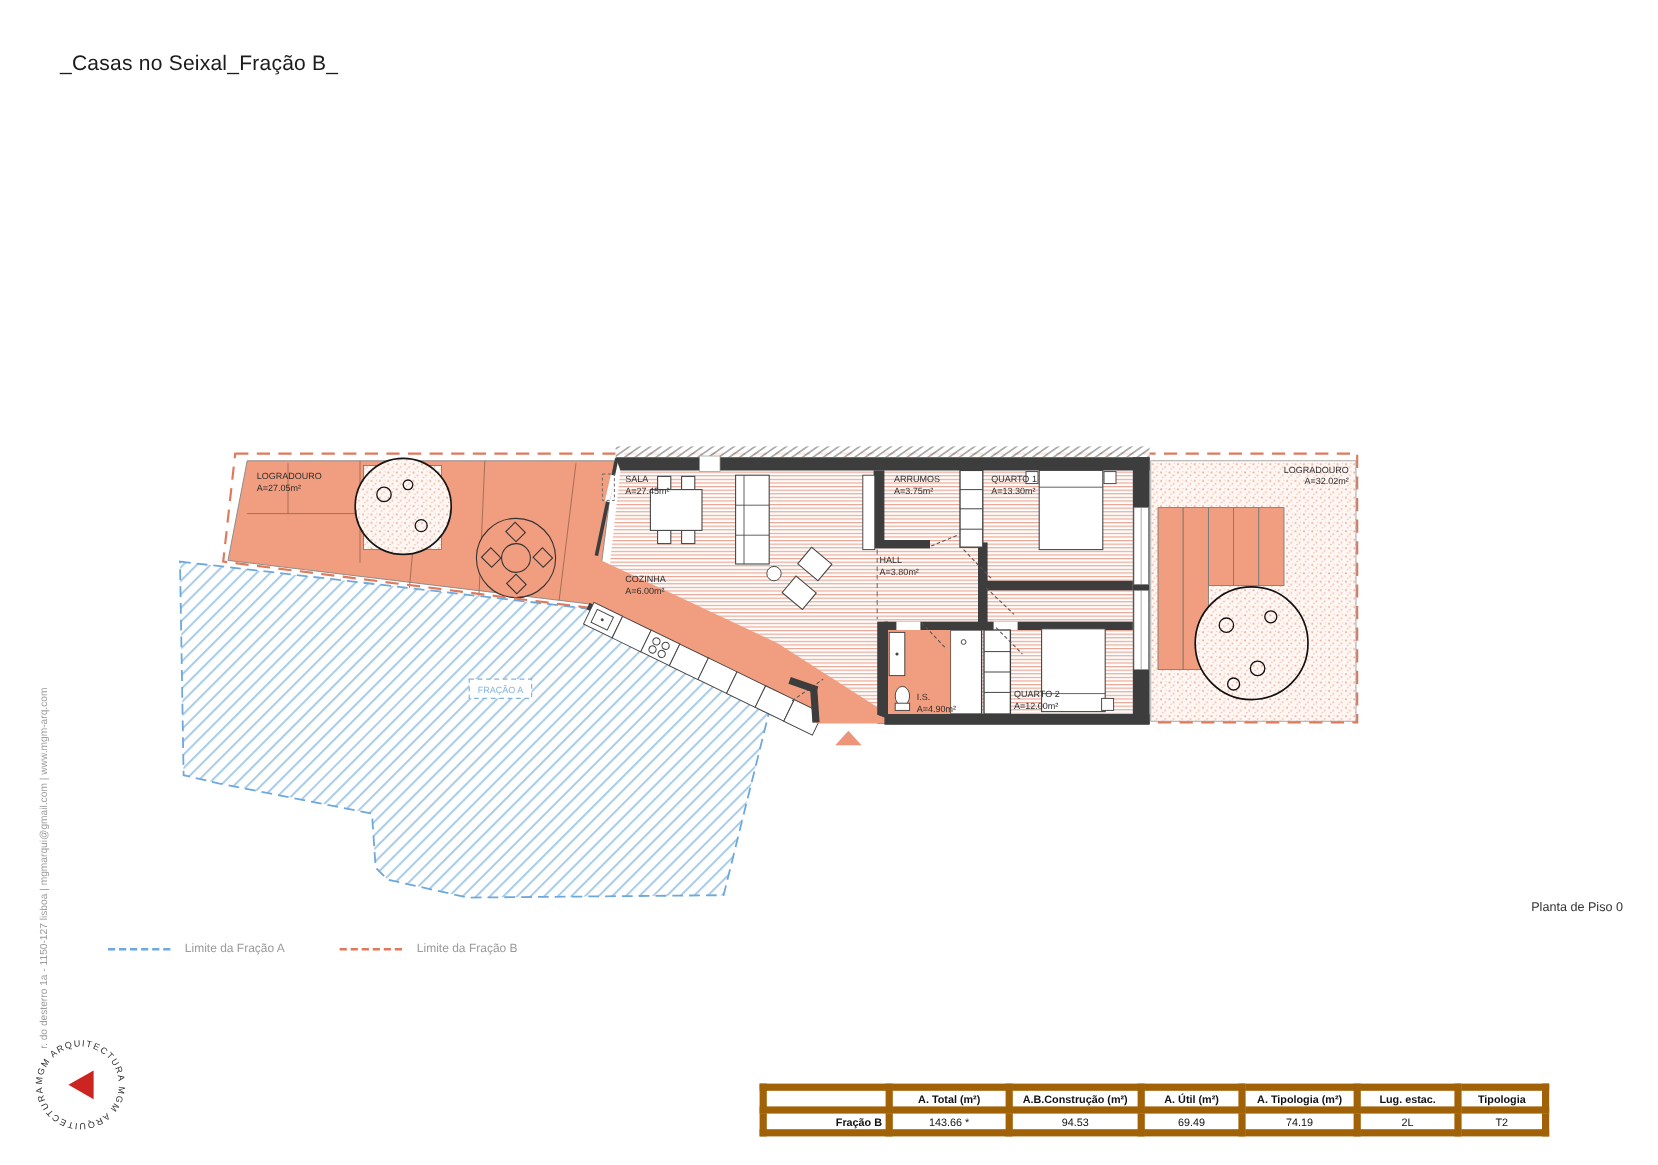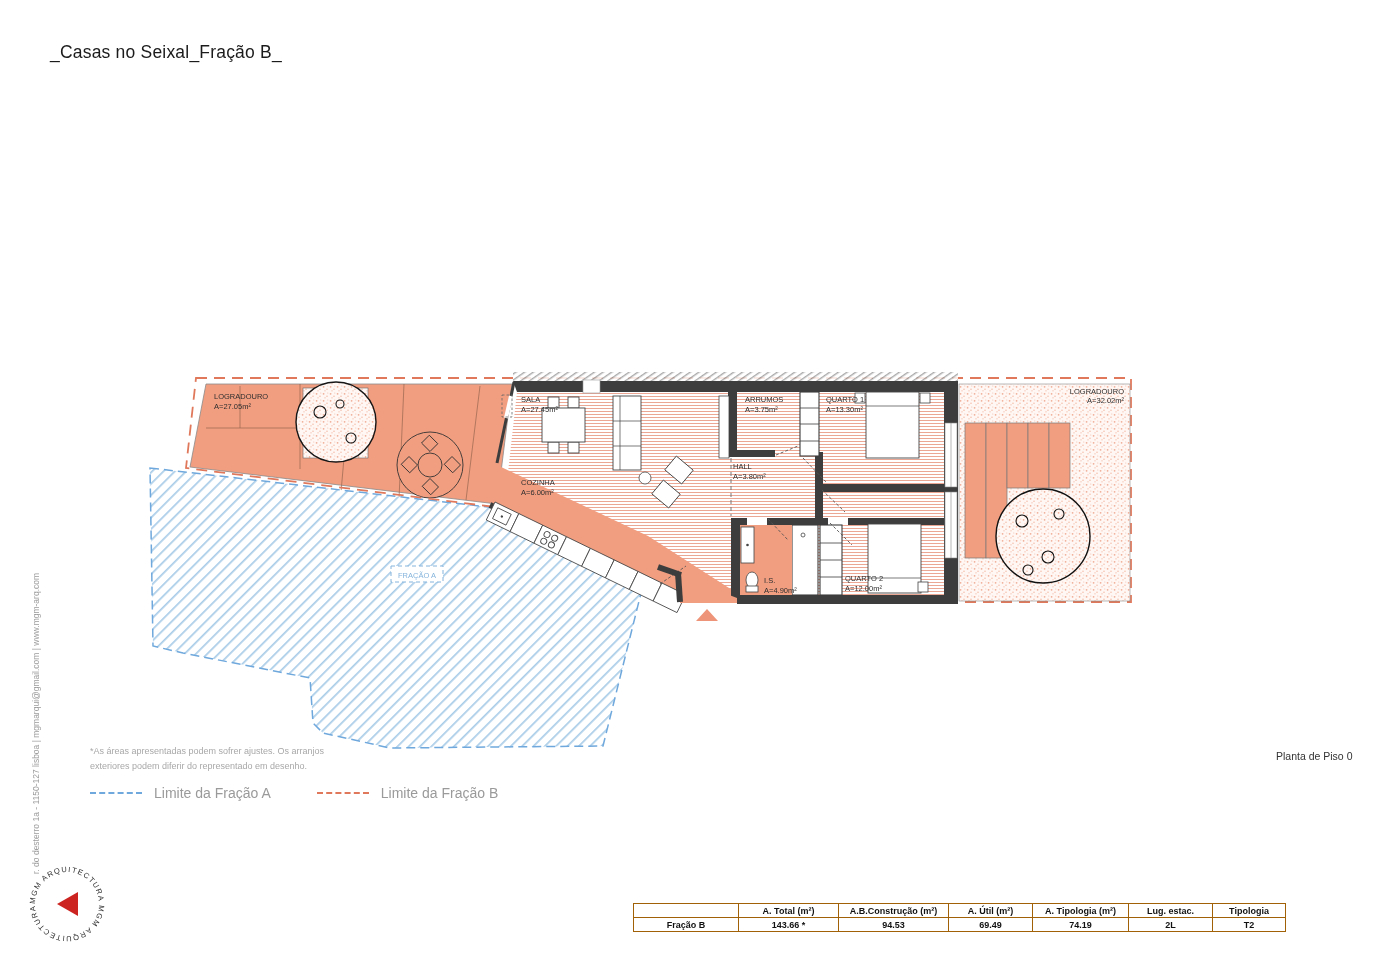--- a/index.html
+++ b/index.html
@@ -10,32 +10,32 @@
   .title{position:absolute;left:50px;top:42px;font-size:17.5px;color:#1b1b1b;letter-spacing:.2px;}
 
   .contact{position:absolute;left:31px;top:874px;transform:rotate(-90deg);
            transform-origin:0 0;font-size:8.5px;color:#9c9c9c;white-space:nowrap;}
 
   .logo{position:absolute;left:24px;top:856px;}
 
   .notes{position:absolute;left:90px;top:744px;font-size:9px;color:#a8a8a8;line-height:15px;}
 
   .legend{position:absolute;left:90px;top:785px;display:flex;align-items:center;
-          font-size:14px;color:#9a9a9a;}
+          font-size:10px;color:#9a9a9a;}
   .legend .dash{display:inline-block;width:52px;height:0;border-top:2px dashed #6fa8dc;margin-right:12px;}
   .legend .dash.b{border-top-color:#e0795c;margin-left:46px;}
 
   .plan-title{position:absolute;left:1228px;top:750px;font-size:10.5px;color:#333;padding-left:48px;}
 
   table.areas{position:absolute;left:633px;top:903px;border-collapse:collapse;
               font-size:9px;color:#111;table-layout:fixed;}
-  table.areas th,table.areas td{border:1px solid #a16207;height:13px;padding:0 3px;
+  table.areas th,table.areas td{border:6px solid #a16207;height:13px;padding:0 3px;
               text-align:center;font-weight:bold;overflow:hidden;white-space:nowrap;}
-  table.areas td.vals{font-weight:bold;}
-  table.areas td.rowlabel{text-align:center;font-weight:bold;}
+  table.areas td.vals{font-weight:normal;}
+  table.areas td.rowlabel{text-align:right;font-weight:bold;}
 
   svg text{font-family:"Liberation Sans",sans-serif;fill:#2e2e2e;font-size:7.5px;}
   svg text.blue{fill:#85b4dc;}
   svg text.end{text-anchor:end;}
 </style>
 </head>
 <body>
 
 <div class="sheet">
 
@@ -282,24 +282,20 @@
       <text x="733" y="479">A=3.80m²</text>
       <text x="764" y="583">I.S.</text>
       <text x="764" y="593">A=4.90m²</text>
       <text x="845" y="581">QUARTO 2</text>
       <text x="845" y="591">A=12.00m²</text>
       <text x="1124" y="394" class="end">LOGRADOURO</text>
       <text x="1124" y="403" class="end">A=32.02m²</text>
     </g>
   </svg>
 
-  <div class="notes">
-    <div>*As áreas apresentadas podem sofrer ajustes. Os arranjos</div>
-    <div>exteriores podem diferir do representado em desenho.</div>
-  </div>
 
   <div class="legend">
     <span class="dash"></span>
     <span>Limite da Fração A</span>
     <span class="dash b"></span>
     <span>Limite da Fração B</span>
   </div>
 
   <div class="plan-title">Planta de Piso 0</div>
 

